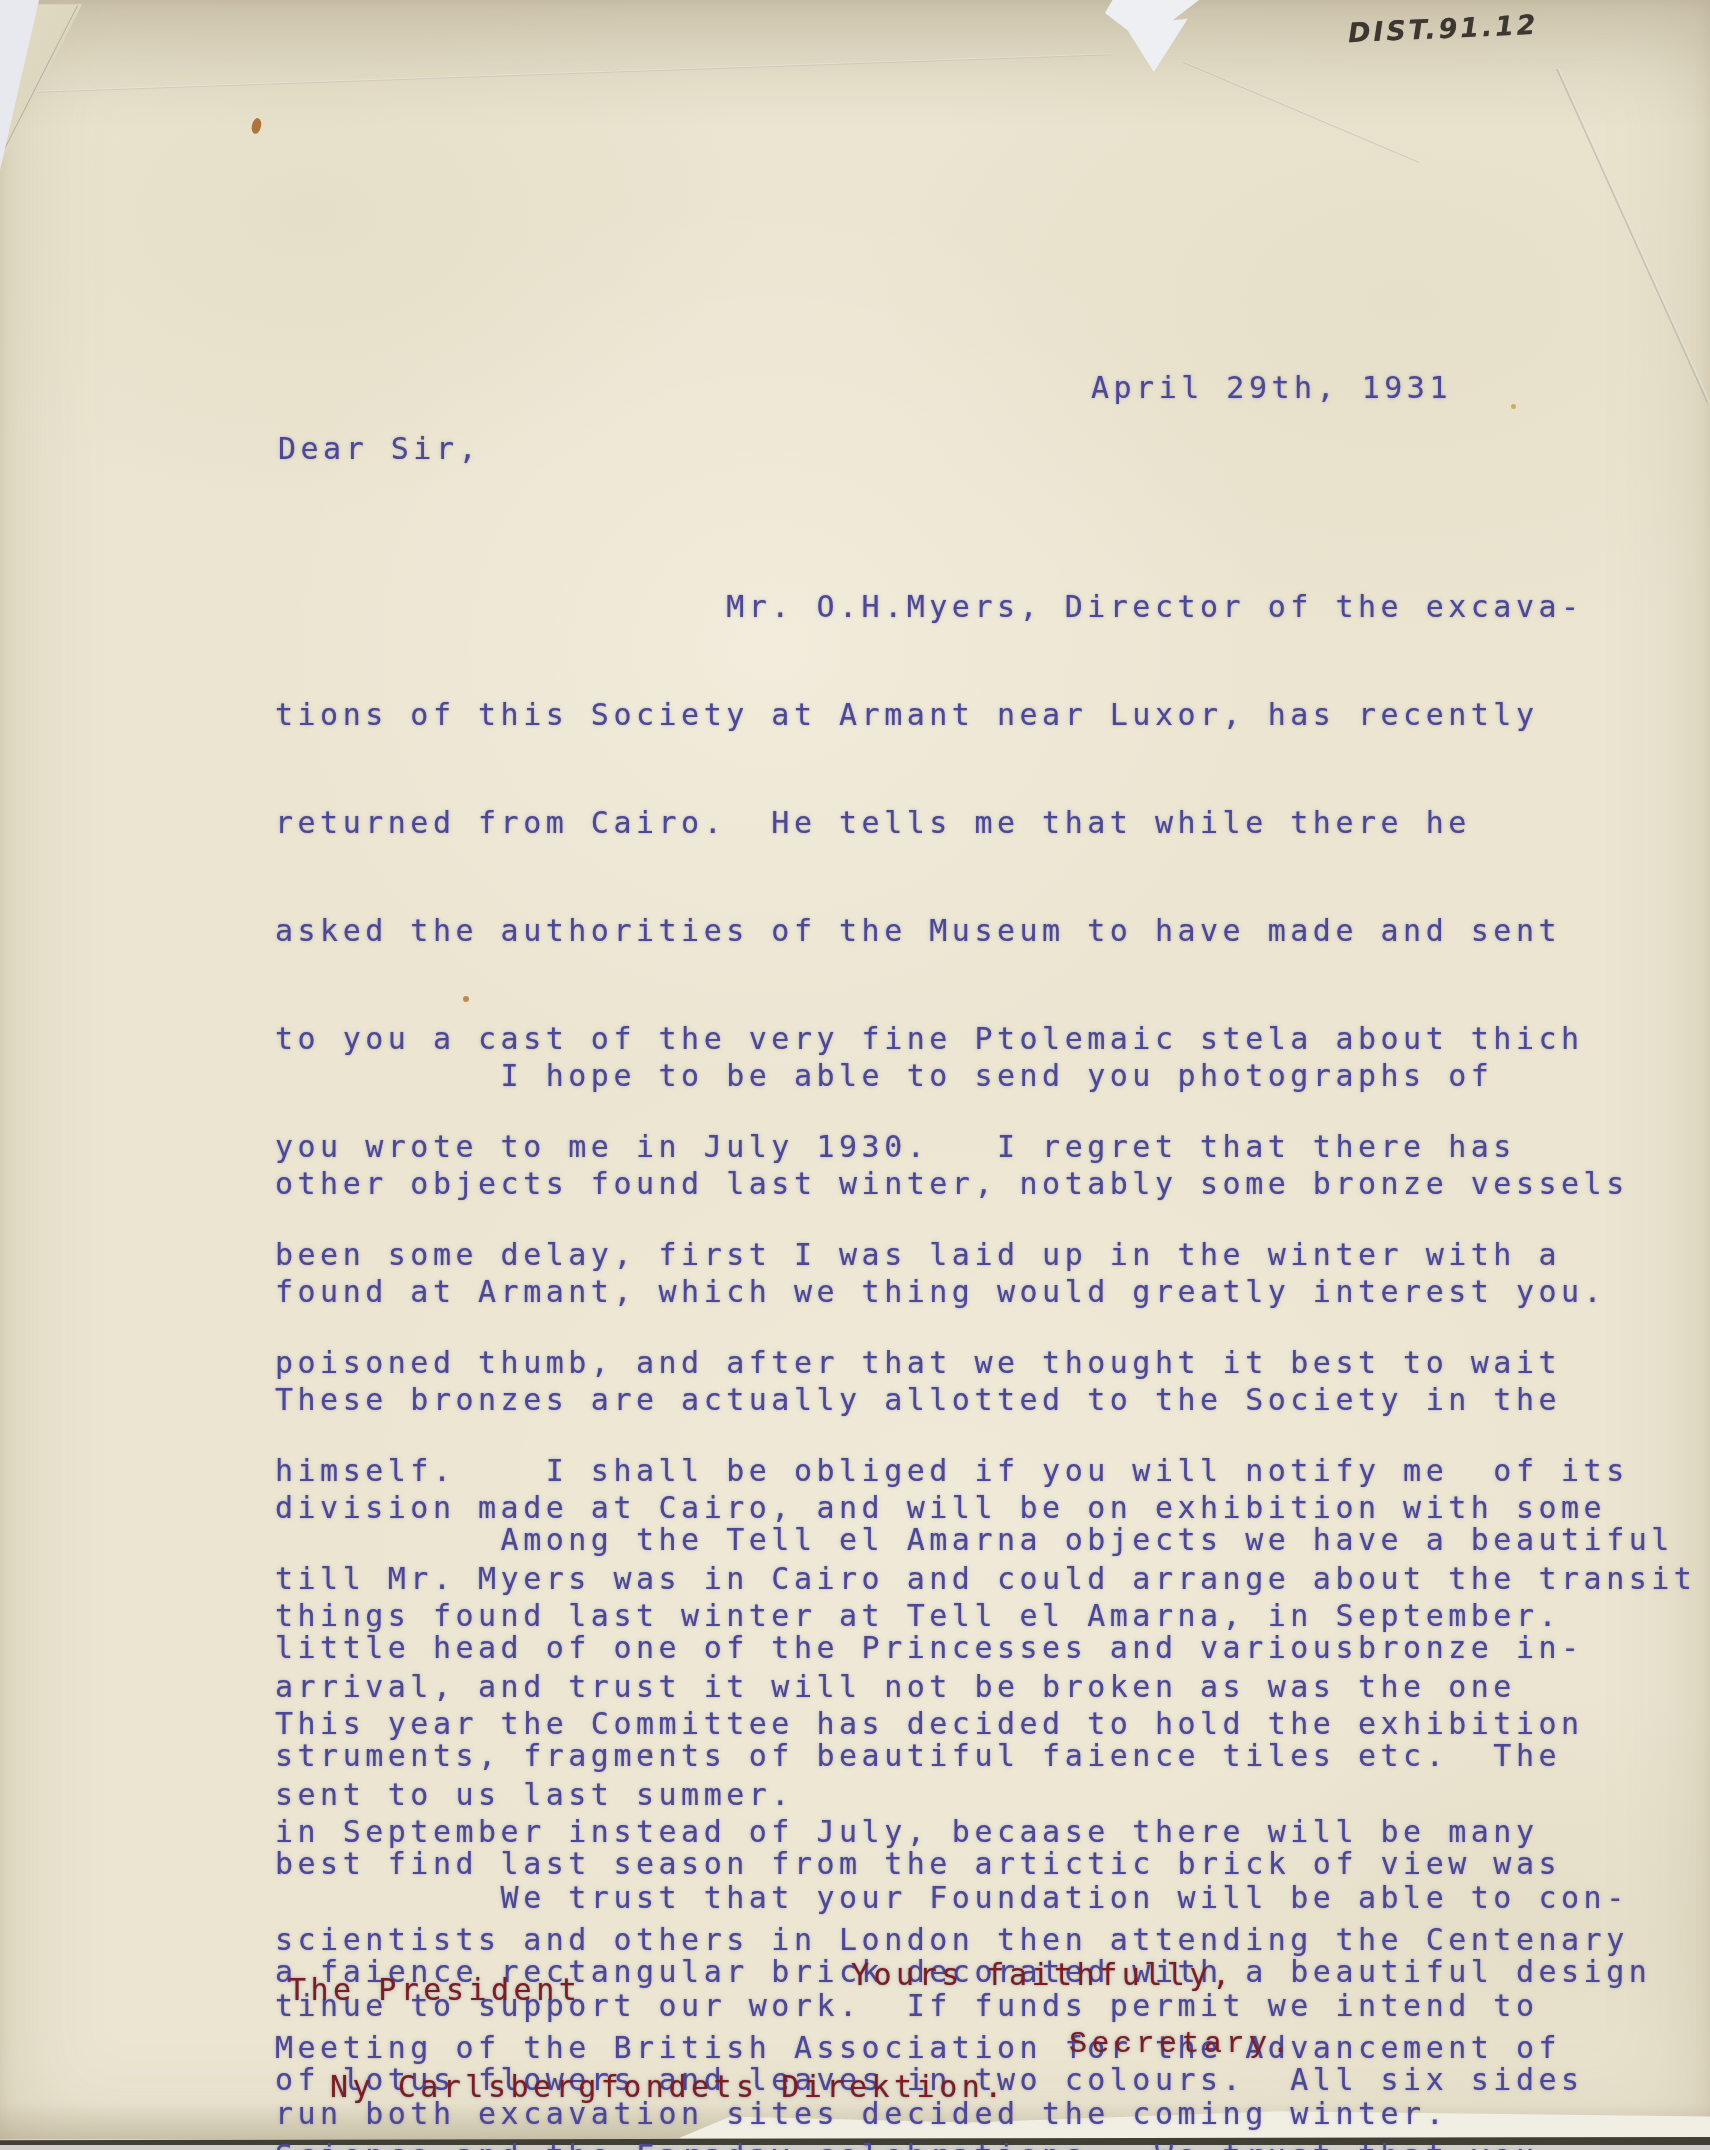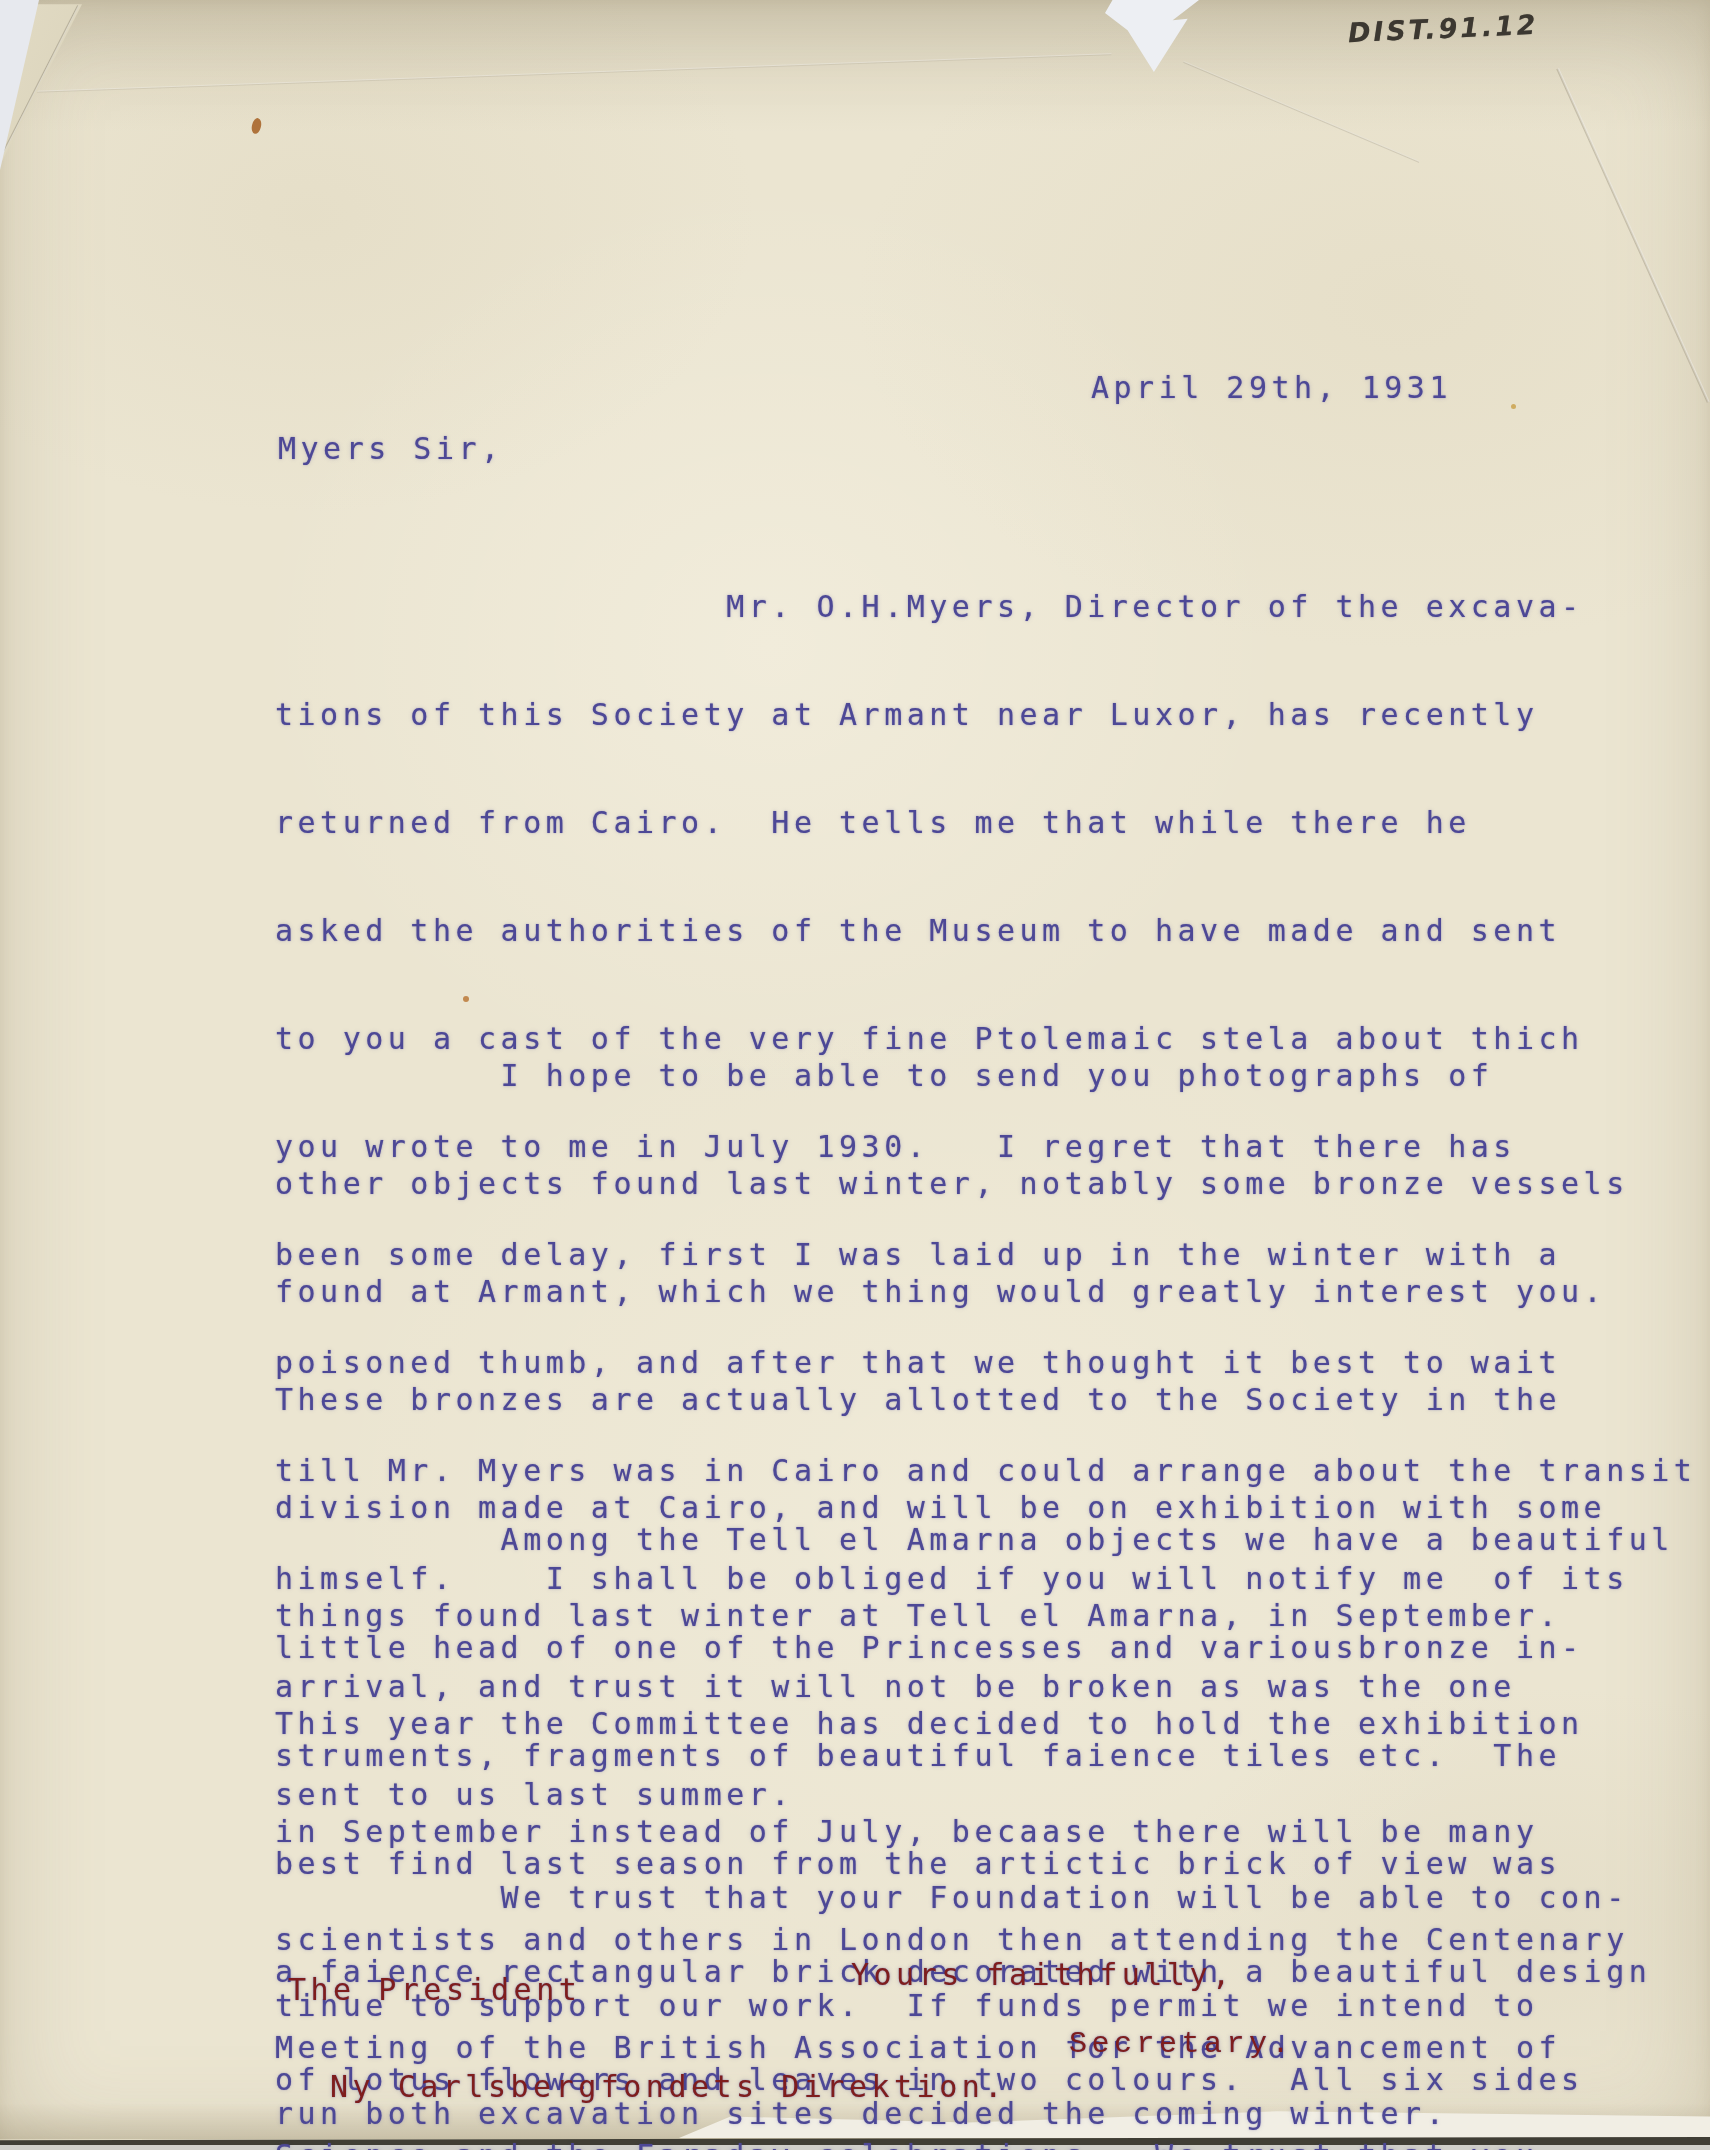--- a/index.html
+++ b/index.html
@@ -140,33 +140,33 @@
   <div class="speck s3"></div>
   <div class="speck s4"></div>
   <div class="bottom-shadow"></div>
   <div class="bottom-underpage"></div>
   <div class="bottom-strip"></div>
   <div class="bottom-light"></div>
 
   <div class="pencil">DIST.91.12</div>
 
   <div class="ink date">April 29th, 1931</div>
-  <div class="ink salutation">Myers Sir,</div>
+  <div class="ink salutation">Dear Sir,</div>
 
   <div class="ink para p1">
     <div>                    Mr. O.H.Myers, Director of the excava-</div>
     <div>tions of this Society at Armant near Luxor, has recently</div>
     <div>returned from Cairo.  He tells me that while there he</div>
     <div>asked the authorities of the Museum to have made and sent</div>
     <div>to you a cast of the very fine Ptolemaic stela about thich</div>
     <div>you wrote to me in July 1930.   I regret that there has</div>
     <div>been some delay, first I was laid up in the winter with a</div>
     <div>poisoned thumb, and after that we thought it best to wait</div>
+    <div>himself.    I shall be obliged if you will notify me  of its</div>
     <div>till Mr. Myers was in Cairo and could arrange about the transit</div>
-    <div>himself.    I shall be obliged if you will notify me  of its</div>
     <div>arrival, and trust it will not be broken as was the one</div>
     <div>sent to us last summer.</div>
   </div>
 
   <div class="ink para p2">
     <div>          I hope to be able to send you photographs of</div>
     <div>other objects found last winter, notably some bronze vessels</div>
     <div>found at Armant, which we thing would greatly interest you.</div>
     <div>These bronzes are actually allotted to the Society in the</div>
     <div>division made at Cairo, and will be on exhibition with some</div>

